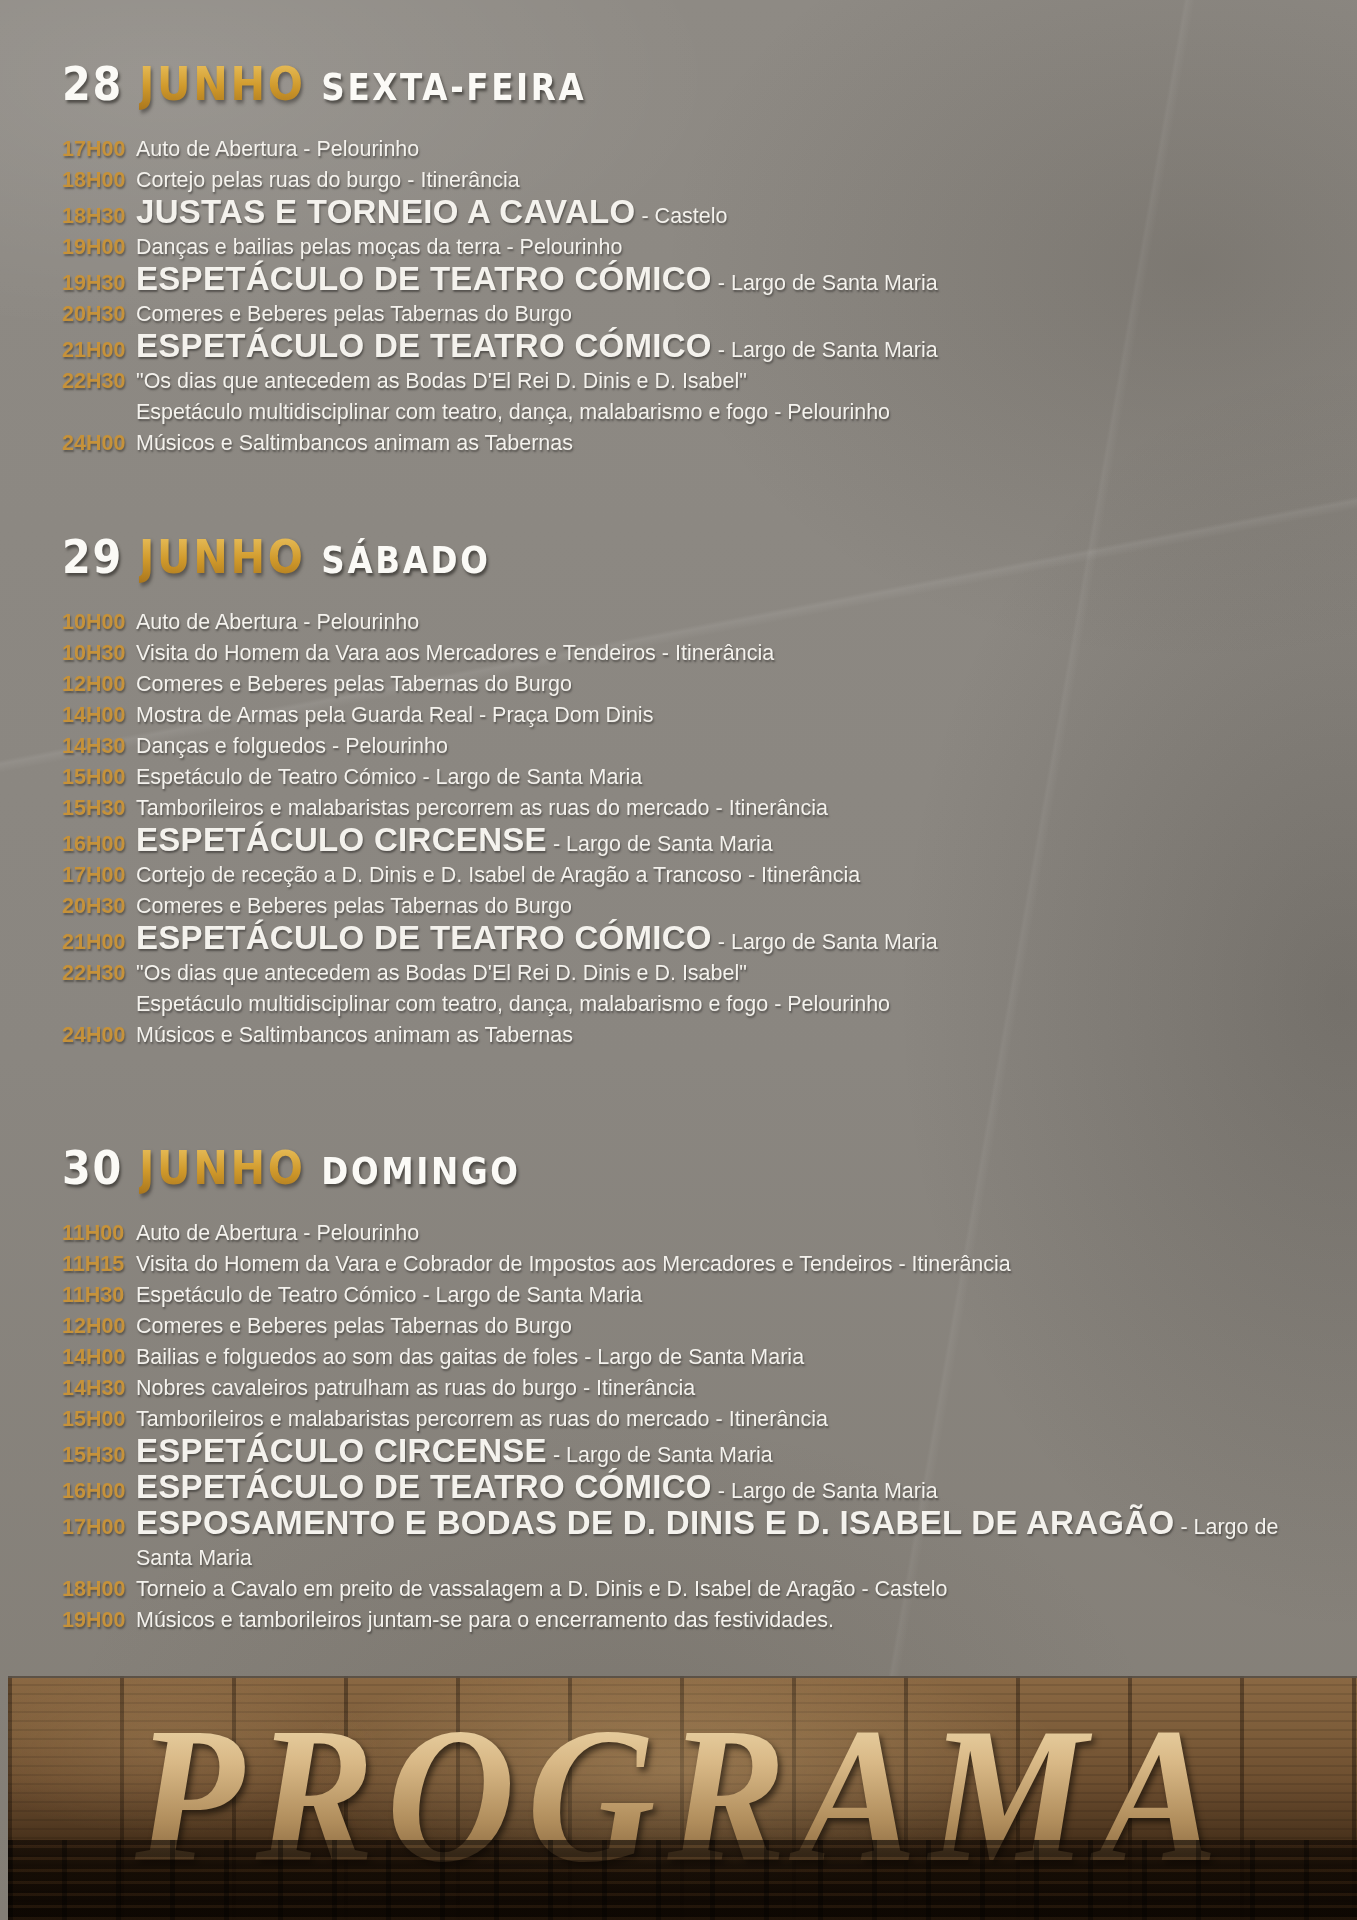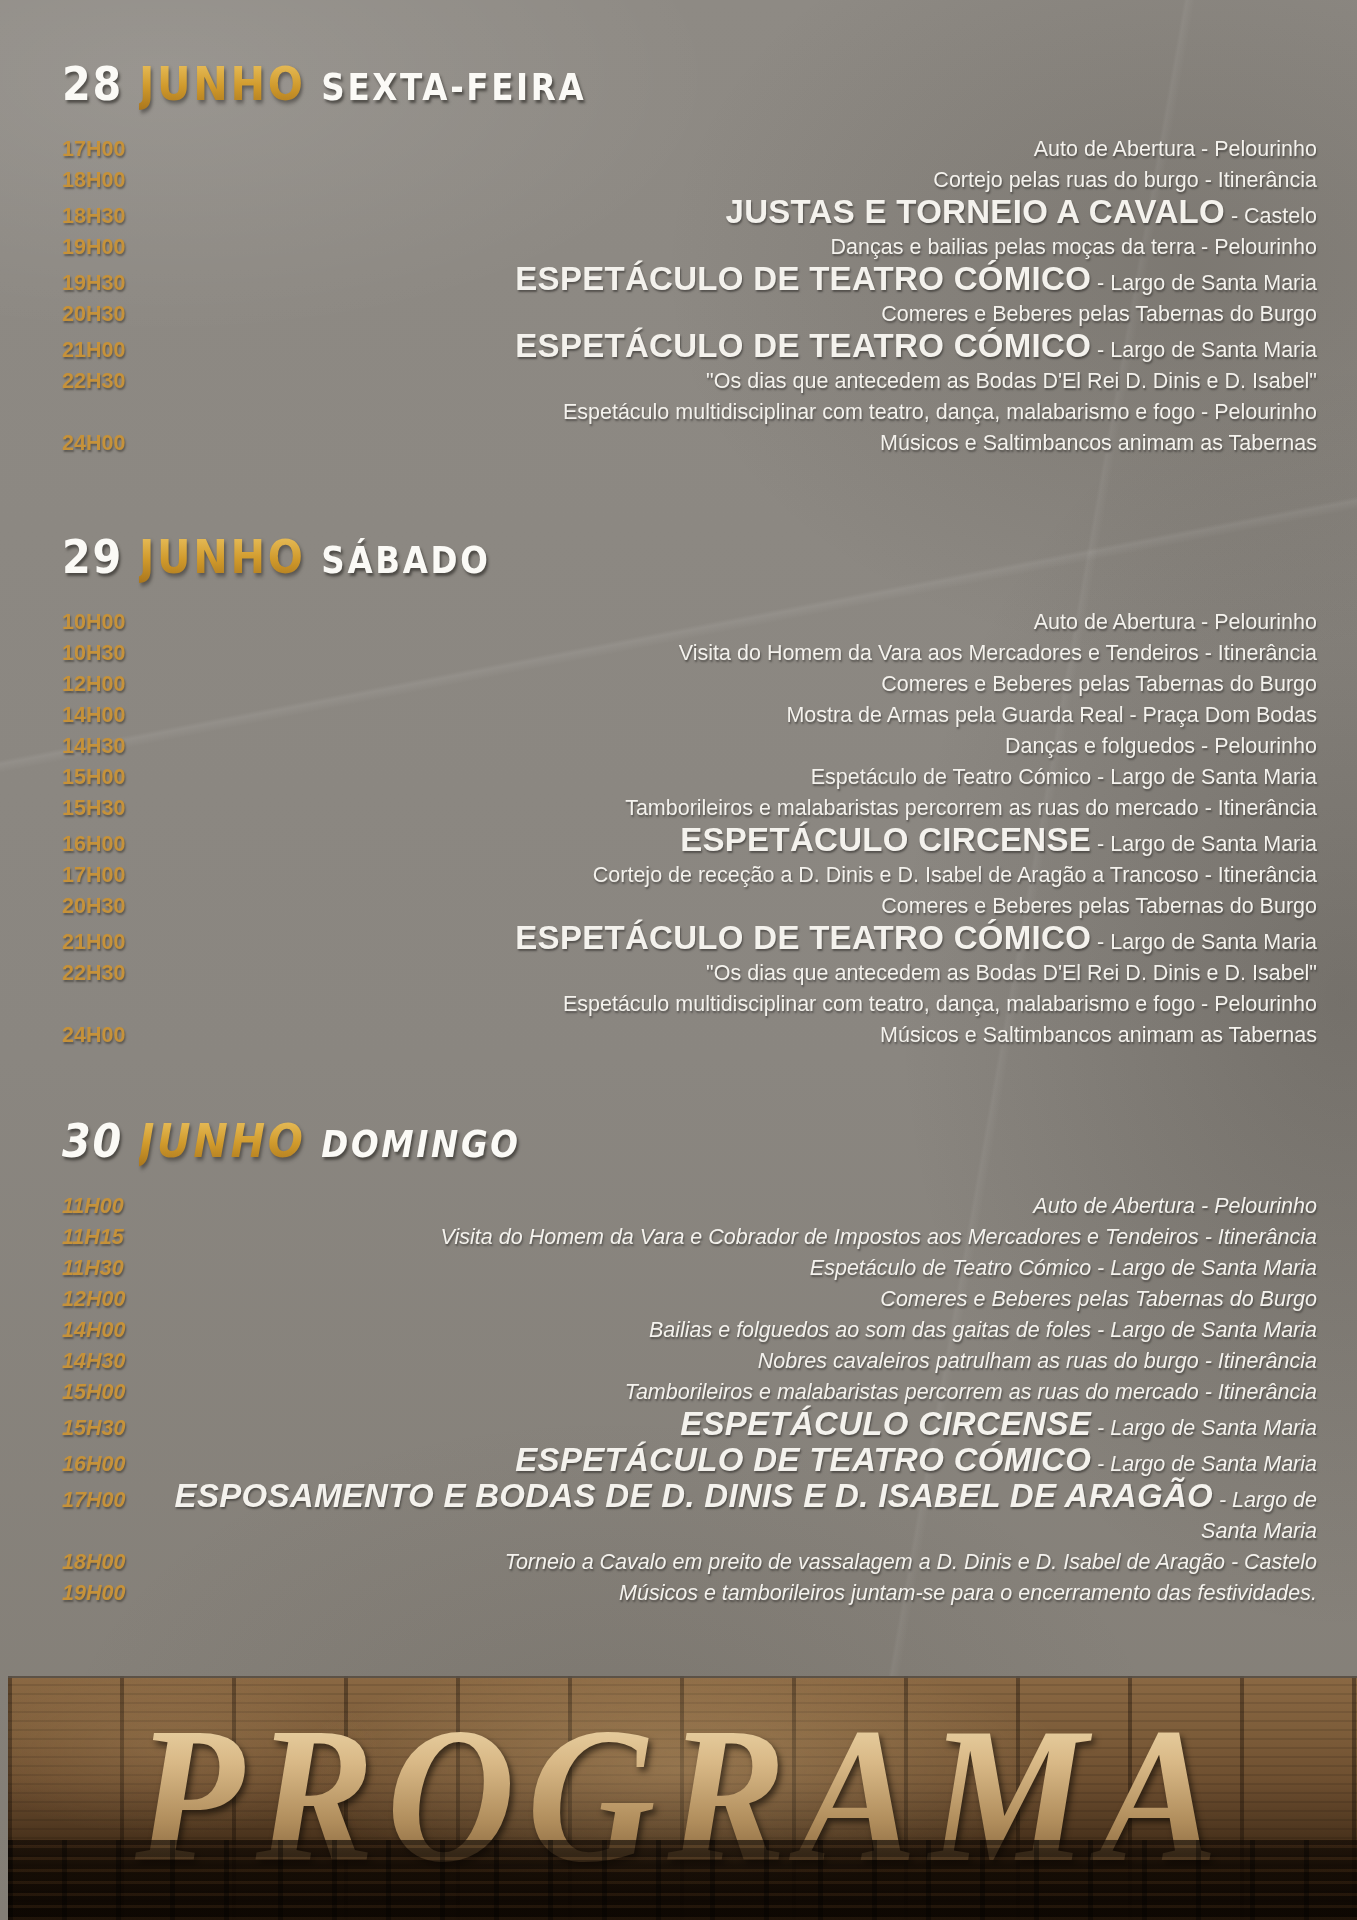--- a/index.html
+++ b/index.html
@@ -45,26 +45,26 @@
   .event-row{
     display:flex;align-items:baseline;
     line-height:31px;font-size:21.5px;
     color:#f4f2ed;
     text-shadow:1px 2px 2px rgba(30,28,25,0.5);
   }
   .event-time{
     flex:0 0 74px;font-weight:bold;color:#c6923a;
     text-shadow:1px 2px 2px rgba(30,28,25,0.45);
   }
-  .event-desc{flex:1;text-align:right;}
+  .event-desc{flex:1;}
   .event-title{font-size:33px;font-weight:bold;letter-spacing:0.3px;}
   .event-title:empty{display:none;}
   .day-section{margin-bottom:0;}
   .day-section:nth-child(2){margin-top:70px;}
-  .day-section:nth-child(3){margin-top:62px;font-style:italic;}
+  .day-section:nth-child(3){margin-top:89px;}
   
   .wood{
     position:absolute;left:8px;right:0;bottom:0;height:242px;
     border-top:2px solid rgba(200,196,188,0.35);
     background-image:
       radial-gradient(ellipse 560px 170px at 50% 38%, rgba(242,208,152,0.28), rgba(242,208,152,0) 70%),
       radial-gradient(ellipse 300px 120px at 12% 30%, rgba(210,170,120,0.18), rgba(210,170,120,0) 70%),
       repeating-linear-gradient(90deg, rgba(18,10,4,0.38) 0 4px, rgba(0,0,0,0) 4px 112px),
       repeating-linear-gradient(0deg, rgba(0,0,0,0.10) 0 2px, rgba(0,0,0,0) 2px 9px),
       linear-gradient(180deg,#8a6843 0%,#7d5d3a 22%,#6e4f30 42%,#533a22 60%,#352310 78%,#271808 100%);
@@ -170,21 +170,21 @@
     <span class="event-desc"><span class="event-text">Visita do Homem da Vara aos Mercadores e Tendeiros - Itinerância</span></span>
   </div>
 
   <div class="event-row">
     <span class="event-time">12H00</span>
     <span class="event-desc"><span class="event-text">Comeres e Beberes pelas Tabernas do Burgo</span></span>
   </div>
 
   <div class="event-row">
     <span class="event-time">14H00</span>
-    <span class="event-desc"><span class="event-text">Mostra de Armas pela Guarda Real - Praça Dom Bodas</span></span>
+    <span class="event-desc"><span class="event-text">Mostra de Armas pela Guarda Real - Praça Dom Dinis</span></span>
   </div>
 
   <div class="event-row">
     <span class="event-time">14H30</span>
     <span class="event-desc"><span class="event-text">Danças e folguedos - Pelourinho</span></span>
   </div>
 
   <div class="event-row">
     <span class="event-time">15H00</span>
     <span class="event-desc"><span class="event-text">Espetáculo de Teatro Cómico - Largo de Santa Maria</span></span>

